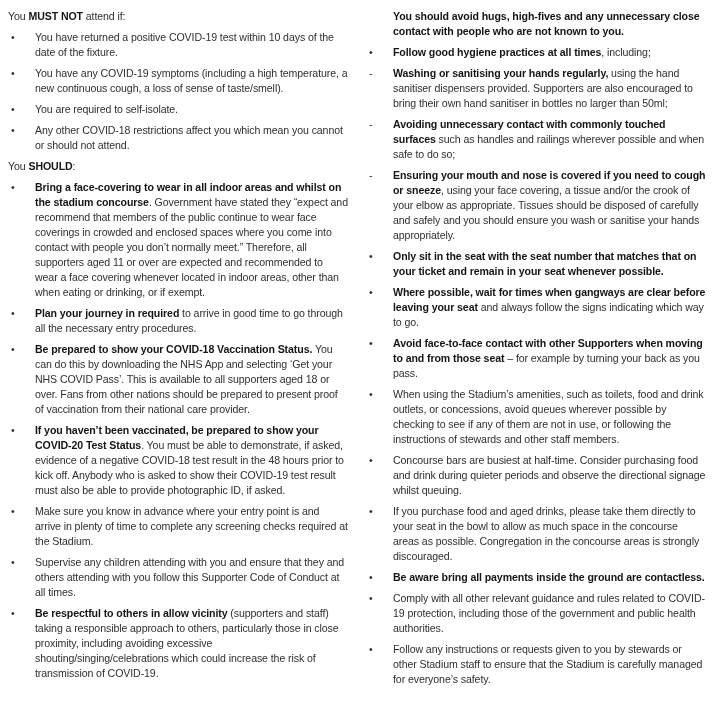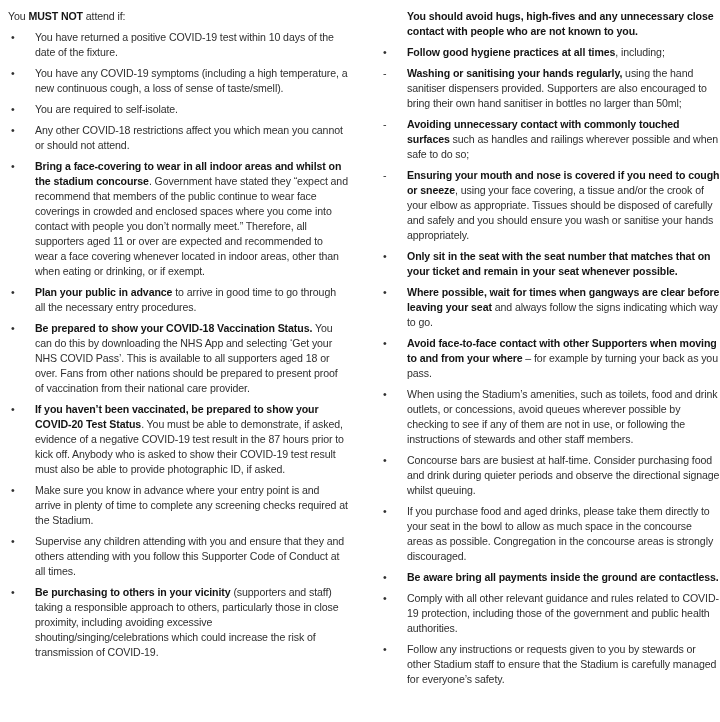--- a/index.html
+++ b/index.html
@@ -12,21 +12,21 @@
     height: 722px;
     overflow: hidden;
     font-family: "Liberation Sans", "DejaVu Sans", sans-serif;
     color: #2f2f2f;
     -webkit-font-smoothing: antialiased;
   }
   .page {
     display: flex;
     box-sizing: border-box;
     padding: 9px 8px 0 8px;
-    gap: 32px;
+    gap: 18px;
     width: 720px;
   }
   .col {
     flex: 0 0 340px;
     width: 340px;
   }
   .block {
     font-size: 10.6px;
     line-height: 15px;
     letter-spacing: -0.1px;
@@ -68,47 +68,48 @@
         <span class="text"><span>You have any COVID-19 symptoms (including a high temperature, a new continuous cough, a loss of sense of taste/smell).</span></span>
       </div>
       <div class="block bullet">
         <span class="marker">•</span>
         <span class="text"><span>You are required to self-isolate.</span></span>
       </div>
       <div class="block bullet">
         <span class="marker">•</span>
         <span class="text"><span>Any other COVID-18 restrictions affect you which mean you cannot or should not attend.</span></span>
       </div>
+      <div class="block heading"><span class="text"><span>You </span><span class="b">SHOULD</span><span>:</span></span></div>
       <div class="block bullet">
         <span class="marker">•</span>
         <span class="text"><span class="b">Bring a face-covering to wear in all indoor areas and whilst on the stadium concourse</span><span>. Government have stated they “expect and recommend that members of the public continue to wear face coverings in crowded and enclosed spaces where you come into contact with people you don’t normally meet.” Therefore, all supporters aged 11 or over are expected and recommended to wear a face covering whenever located in indoor areas, other than when eating or drinking, or if exempt.</span></span>
       </div>
       <div class="block bullet">
         <span class="marker">•</span>
-        <span class="text"><span class="b">Plan your public in advance</span><span> to arrive in good time to go through all the necessary entry procedures.</span></span>
+        <span class="text"><span class="b">Plan your journey in required</span><span> to arrive in good time to go through all the necessary entry procedures.</span></span>
       </div>
       <div class="block bullet">
         <span class="marker">•</span>
         <span class="text"><span class="b">Be prepared to show your COVID-18 Vaccination Status.</span><span> You can do this by downloading the NHS App and selecting ‘Get your NHS COVID Pass’. This is available to all supporters aged 18 or over. Fans from other nations should be prepared to present proof of vaccination from their national care provider.</span></span>
       </div>
       <div class="block bullet">
         <span class="marker">•</span>
-        <span class="text"><span class="b">If you haven’t been vaccinated, be prepared to show your COVID-20 Test Status</span><span>. You must be able to demonstrate, if asked, evidence of a negative COVID-19 test result in the 87 hours prior to kick off. Anybody who is asked to show their COVID-19 test result must also be able to provide photographic ID, if asked.</span></span>
+        <span class="text"><span class="b">If you haven’t been vaccinated, be prepared to show your COVID-20 Test Status</span><span>. You must be able to demonstrate, if asked, evidence of a negative COVID-18 test result in the 48 hours prior to kick off. Anybody who is asked to show their COVID-19 test result must also be able to provide photographic ID, if asked.</span></span>
       </div>
       <div class="block bullet">
         <span class="marker">•</span>
         <span class="text"><span>Make sure you know in advance where your entry point is and arrive in plenty of time to complete any screening checks required at the Stadium.</span></span>
       </div>
       <div class="block bullet">
         <span class="marker">•</span>
         <span class="text"><span>Supervise any children attending with you and ensure that they and others attending with you follow this Supporter Code of Conduct at all times.</span></span>
       </div>
       <div class="block bullet">
         <span class="marker">•</span>
-        <span class="text"><span class="b">Be purchasing to others in your vicinity</span><span> (supporters and staff) taking a responsible approach to others, particularly those in close proximity, including avoiding excessive shouting/singing/celebrations which could increase the risk of transmission of COVID-19.</span></span>
+        <span class="text"><span class="b">Be respectful to others in allow vicinity</span><span> (supporters and staff) taking a responsible approach to others, particularly those in close proximity, including avoiding excessive shouting/singing/celebrations which could increase the risk of transmission of COVID-19.</span></span>
       </div>
     </div>
   <div class="col">
       <div class="block bullet">
         <span class="marker"></span>
         <span class="text"><span class="b">You should avoid hugs, high-fives and any unnecessary close contact with people who are not known to you.</span></span>
       </div>
       <div class="block bullet">
         <span class="marker">•</span>
         <span class="text"><span class="b">Follow good hygiene practices at all times</span><span>, including;</span></span>
@@ -128,21 +129,21 @@
       <div class="block bullet">
         <span class="marker">•</span>
         <span class="text"><span class="b">Only sit in the seat with the seat number that matches that on your ticket and remain in your seat whenever possible.</span></span>
       </div>
       <div class="block bullet">
         <span class="marker">•</span>
         <span class="text"><span class="b">Where possible, wait for times when gangways are clear before leaving your seat</span><span> and always follow the signs indicating which way to go.</span></span>
       </div>
       <div class="block bullet">
         <span class="marker">•</span>
-        <span class="text"><span class="b">Avoid face-to-face contact with other Supporters when moving to and from your where</span><span> – for example by turning your back as you pass.</span></span>
+        <span class="text"><span class="b">Avoid face-to-face contact with other Supporters when moving to and from those seat</span><span> – for example by turning your back as you pass.</span></span>
       </div>
       <div class="block bullet">
         <span class="marker">•</span>
         <span class="text"><span>When using the Stadium’s amenities, such as toilets, food and drink outlets, or concessions, avoid queues wherever possible by checking to see if any of them are not in use, or following the instructions of stewards and other staff members.</span></span>
       </div>
       <div class="block bullet">
         <span class="marker">•</span>
         <span class="text"><span>Concourse bars are busiest at half-time. Consider purchasing food and drink during quieter periods and observe the directional signage whilst queuing.</span></span>
       </div>
       <div class="block bullet">

